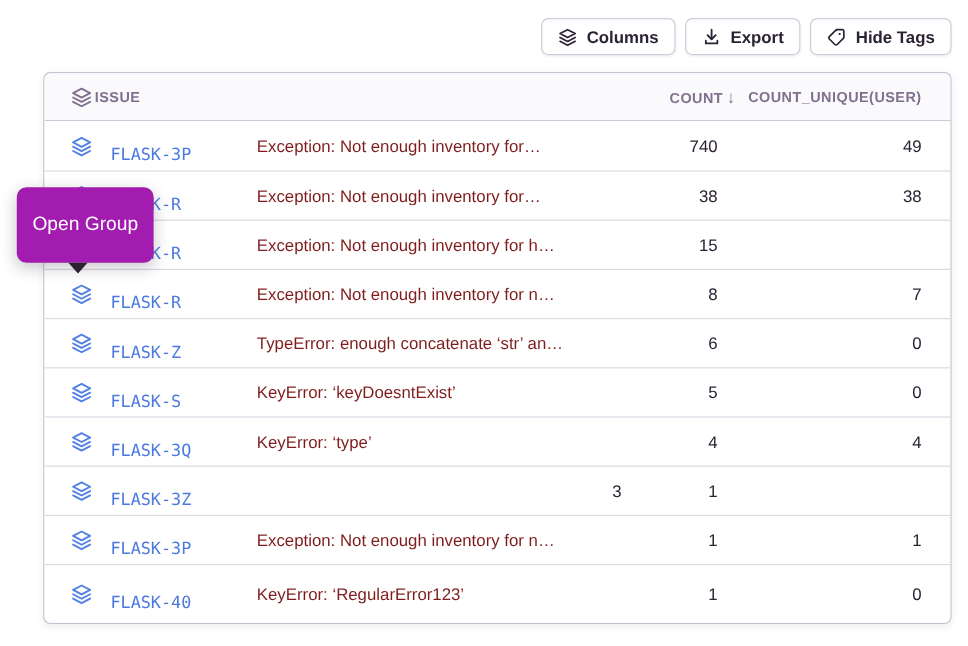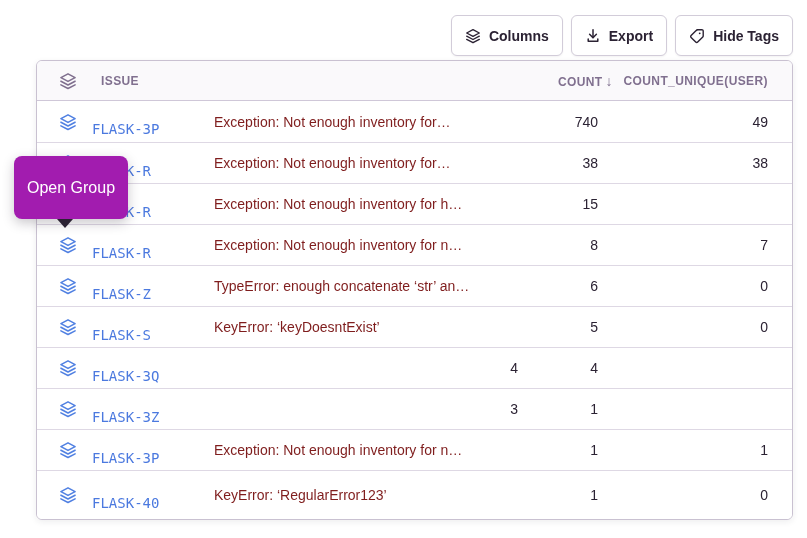--- a/index.html
+++ b/index.html
@@ -17,21 +17,21 @@
     position: absolute;
     top: 15px;
     right: 14px;
     display: flex;
     gap: 8px;
   }
   .btn {
     display: flex;
     align-items: center;
     gap: 8px;
-    height: 41px;
+    height: 31px;
     padding: 0 13px;
     background: #ffffff;
     border: 1px solid #d2ccd9;
     border-radius: 6px;
     font-family: inherit;
     font-size: 14px;
     font-weight: 700;
     color: #2b2233;
     box-shadow: 0 1px 2px rgba(43,34,51,0.06);
     cursor: pointer;
@@ -62,21 +62,21 @@
     background: #faf9fb;
     border-bottom: 1px solid #cfc7d8;
   }
   .th {
     font-size: 12px;
     font-weight: 700;
     letter-spacing: 0.4px;
     color: #80708f;
     white-space: nowrap;
   }
-  .th-issue { display: flex; align-items: center; gap: 24px; padding-left: 22px; cursor: pointer; }
+  .th-issue { display: flex; align-items: center; gap: 2px; padding-left: 22px; cursor: pointer; }
   .th-num { text-align: right; cursor: pointer; }
   .sort-arrow {
     display: inline-block;
     font-size: 14px;
     font-weight: 400;
     margin-left: 3px;
     margin-right: -15px;
   }
 
   .tr { height: 41px; border-top: 1px solid #ded8e4; cursor: pointer; background: #ffffff; }
@@ -285,20 +285,21 @@
     <div class="td td-issue">
       <span class="icon issue-icon">
         <svg width="18" height="18" viewBox="0 0 16 16" fill="none" stroke="currentColor" stroke-width="1.4" stroke-linejoin="round" stroke-linecap="round">
           <path d="M8 1.7 L14.3 5 8 8.3 1.7 5 Z"></path>
               <path d="M1.7 8.2 L8 11.5 14.3 8.2"></path>
               <path d="M1.7 11.4 L8 14.7 14.3 11.4"></path>
         </svg>
       </span>
       <a href="#" class="issue-key">FLASK-3Q</a>
     </div>
+    <div class="td td-message">KeyError: ‘type’</div>
     <div class="td td-num td-count">4</div>
     <div class="td td-num td-unique">4</div>
   </div>
 
   <div class="tr">
     <div class="td td-issue">
       <span class="icon issue-icon">
         <svg width="18" height="18" viewBox="0 0 16 16" fill="none" stroke="currentColor" stroke-width="1.4" stroke-linejoin="round" stroke-linecap="round">
           <path d="M8 1.7 L14.3 5 8 8.3 1.7 5 Z"></path>
               <path d="M1.7 8.2 L8 11.5 14.3 8.2"></path>

